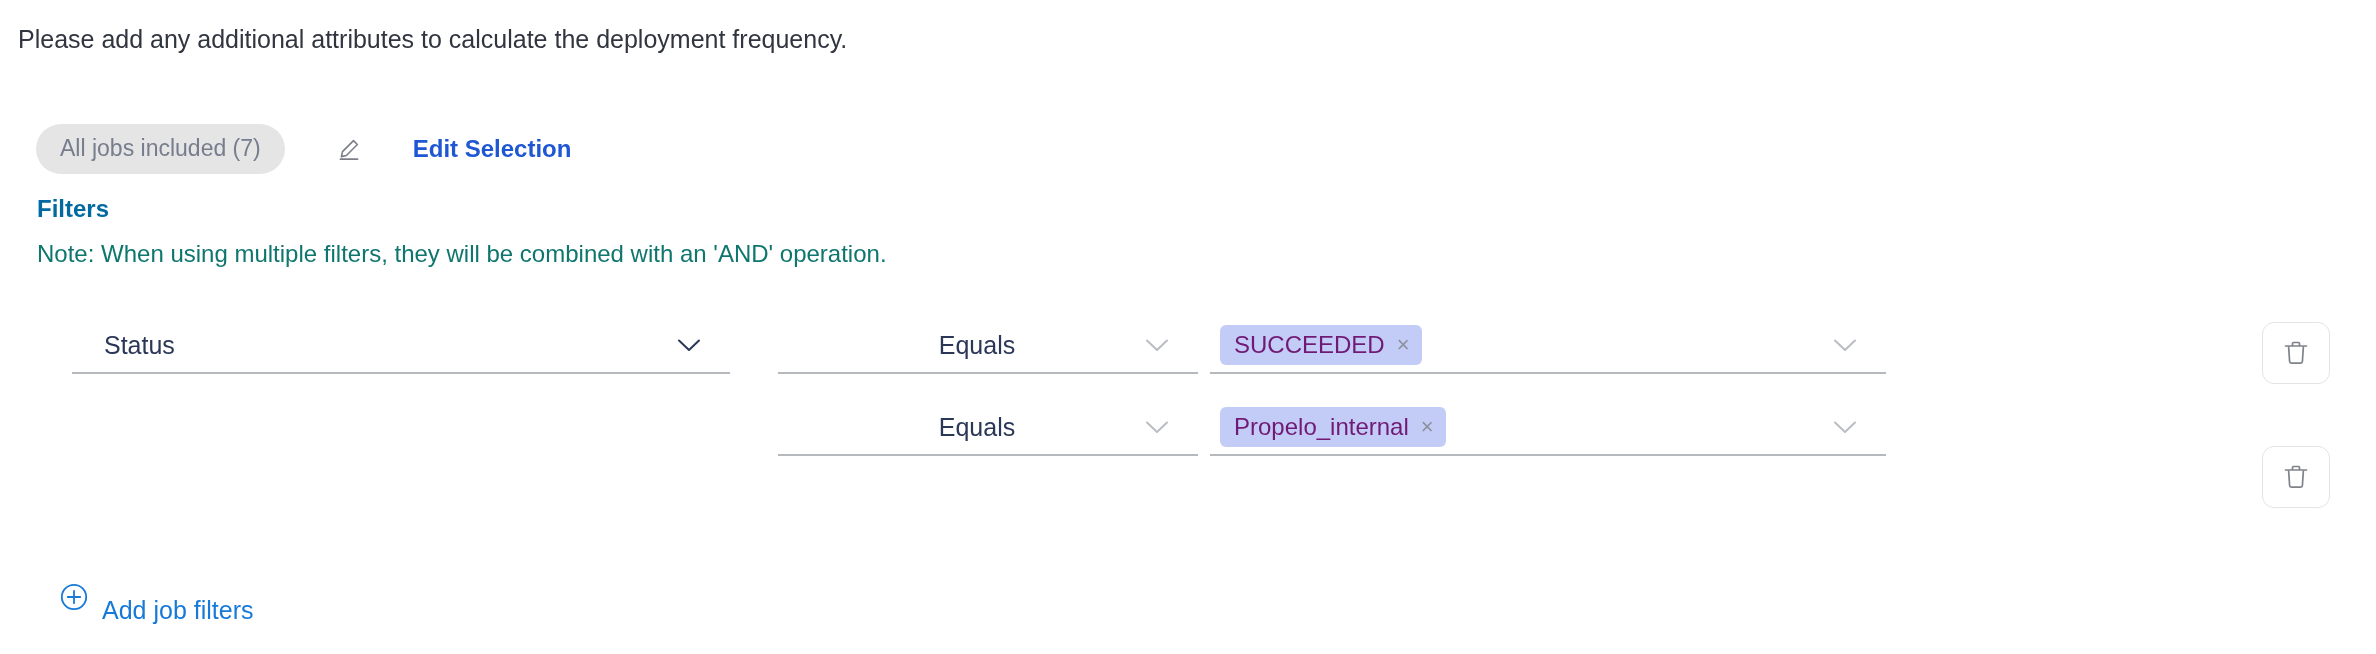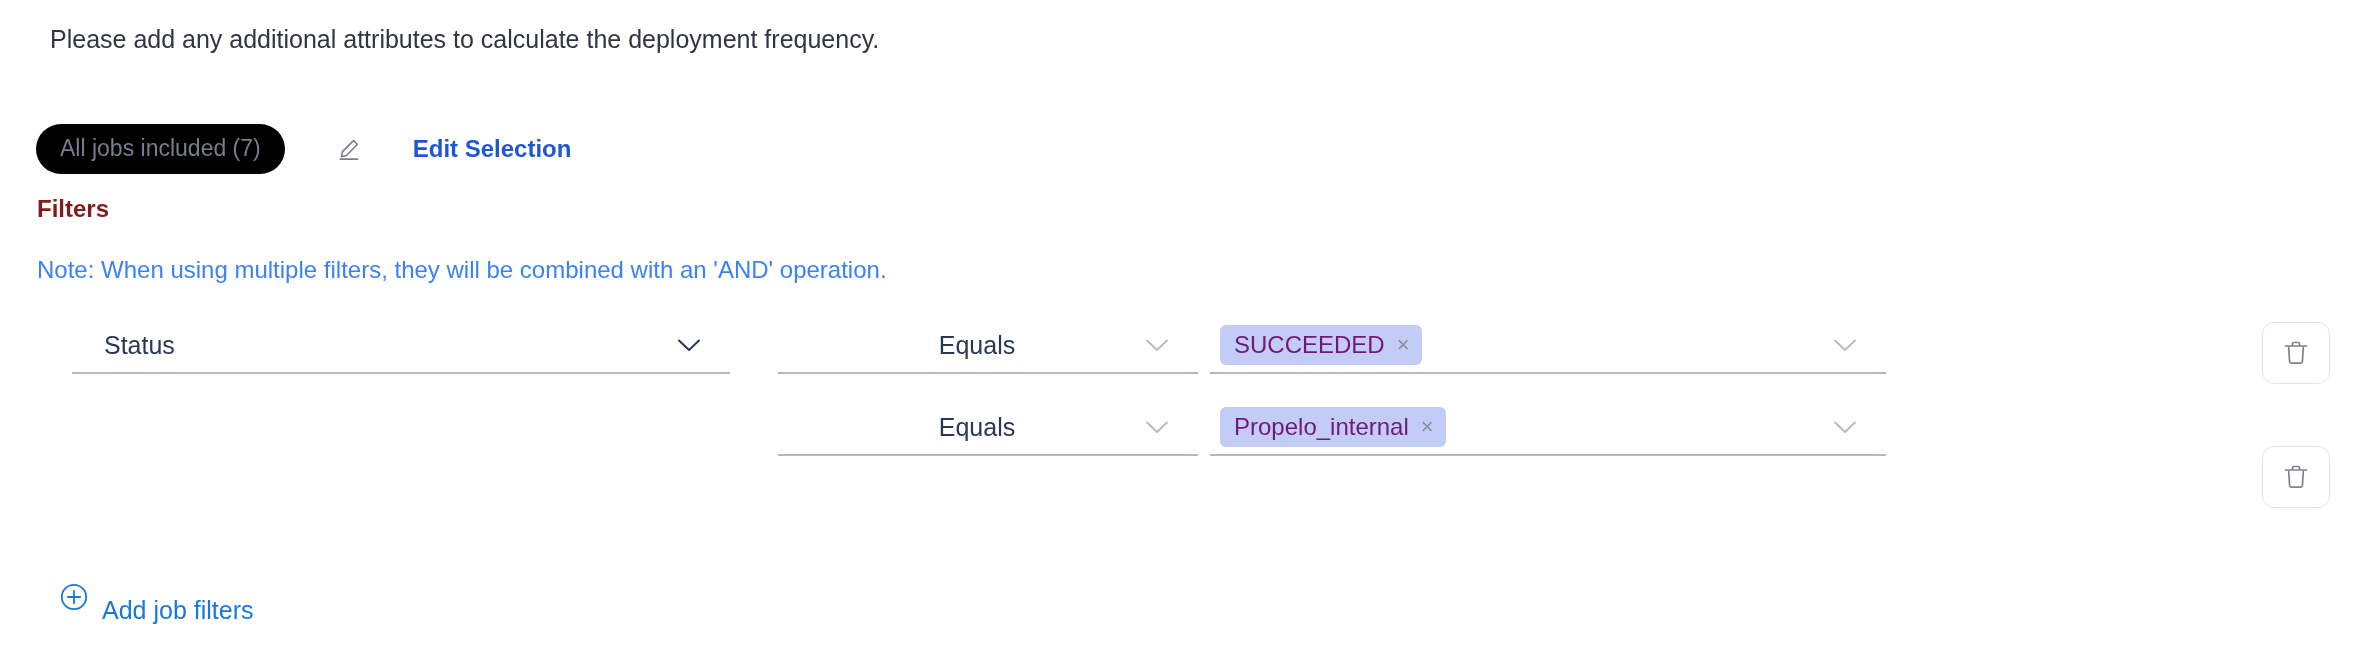--- a/index.html
+++ b/index.html
@@ -18,34 +18,33 @@
 
   
   .intro {
     position: absolute;
     left: 18px;
     top: 24px;
     font-size: 25px;
     line-height: 30px;
     color: #31353f;
     white-space: nowrap;
-    margin-left: 32px;
   }
 
   
   .selection-row {
     position: absolute;
     left: 36px;
     top: 125px;
     display: flex;
     align-items: center;
     height: 48px;
   }
   .jobs-pill {
-    background: #000000;
+    background: #e5e5e5;
     color: #767d8c;
     border-radius: 26px;
     font-size: 23px;
     line-height: 23px;
     padding: 13px 24px 14px 24px;
     white-space: nowrap;
   }
   .edit-selection {
     display: flex;
     align-items: center;
@@ -69,30 +68,30 @@
   }
 
   
   .filters-title {
     position: absolute;
     left: 37px;
     top: 195px;
     font-size: 24px;
     line-height: 28px;
     font-weight: bold;
-    color: #7f1d1d;
+    color: #0369a1;
     white-space: nowrap;
   }
   .filters-note {
     position: absolute;
     left: 37px;
-    top: 256px;
+    top: 240px;
     font-size: 24px;
     line-height: 28px;
-    color: #3b82f6;
+    color: #0f766e;
     white-space: nowrap;
   }
 
   
   .filter-row {
     position: absolute;
     left: 0;
     width: 1916px;
     height: 64px;
   }

